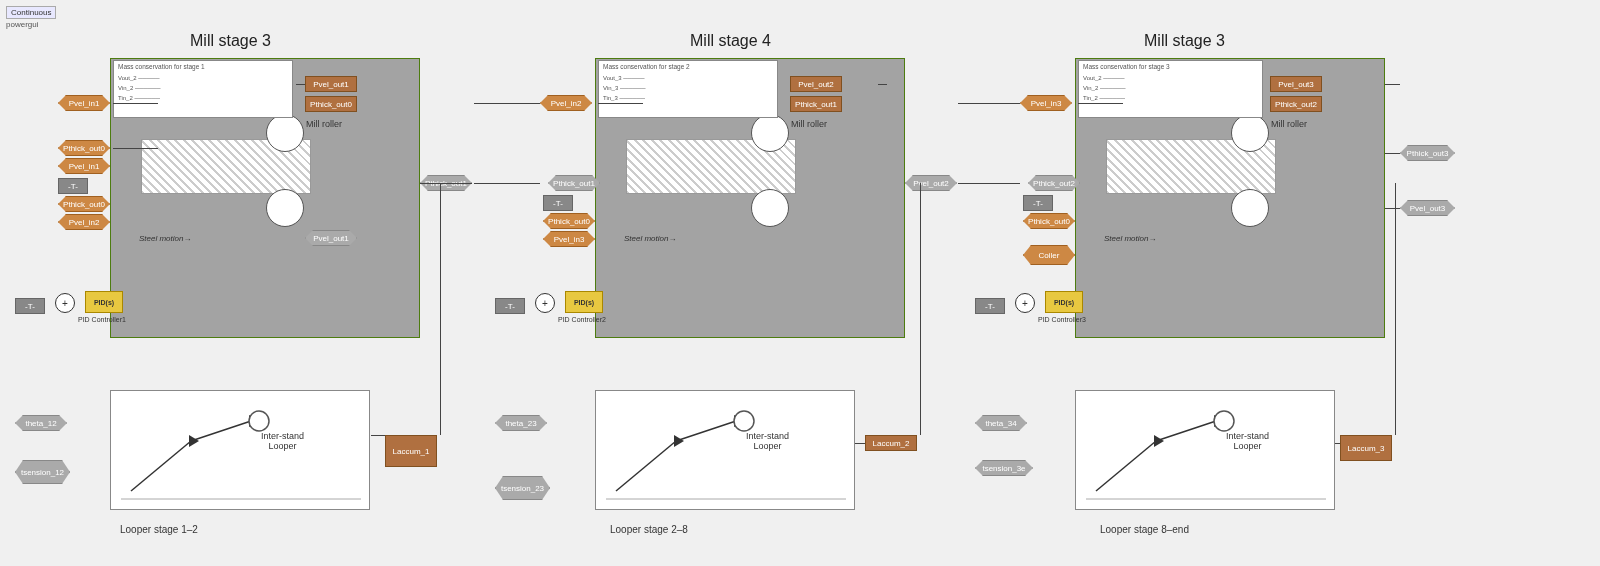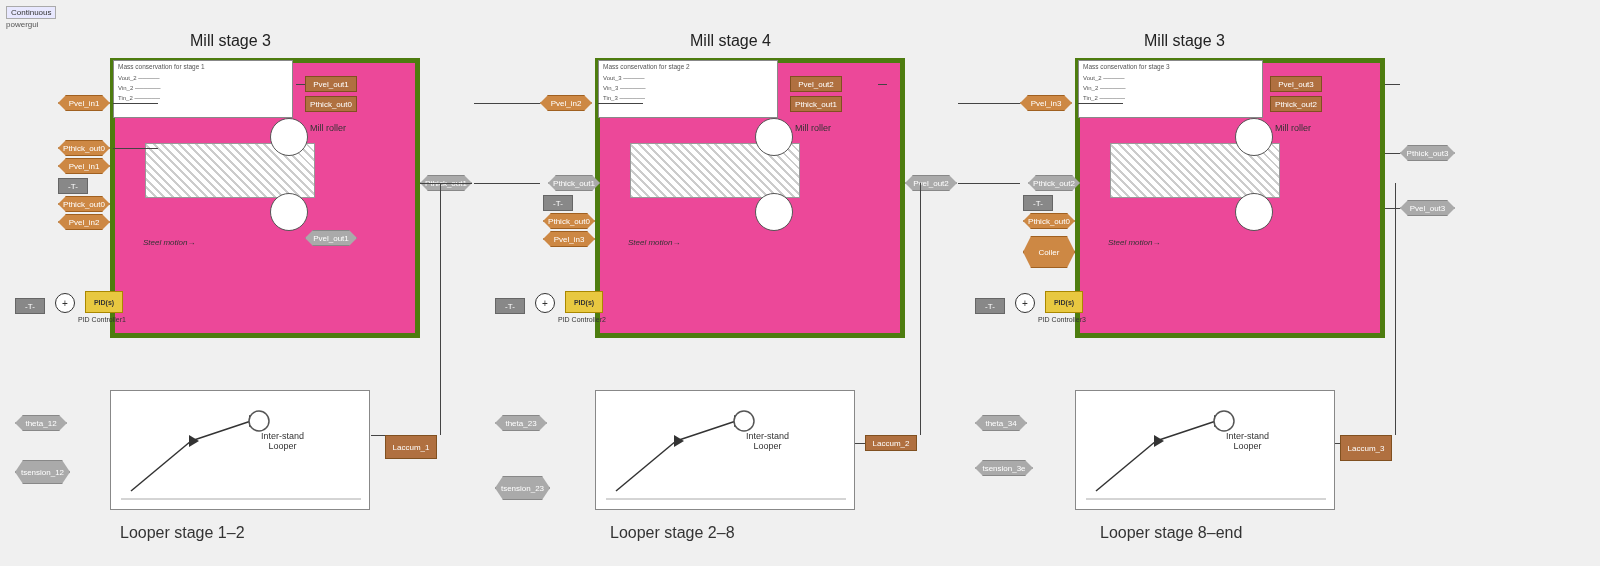--- a/index.html
+++ b/index.html
@@ -81,42 +81,42 @@
 
     .block-brown {
       background: #b07040;
       color: #fff;
       border: 1px solid #805020;
     }
 
     
     .mill-stage-box {
       position: absolute;
-      border: 5px solid #4d7c0f;
-      background: #ec4899;
+      border: 1px solid #4d7c0f;
+      background: #a3a3a3;
     }
 
     
     .mass-conservation-box {
       position: absolute;
       border: 1px solid #888;
       background: #fff;
       font-size: 7px;
     }
 
     
     .looper-box {
       position: absolute;
       border: 1px solid #888;
       background: #fff;
     }
 
     .looper-title {
       position: absolute;
-      font-size: 16px;
+      font-size: 10px;
       color: #333;
     }
 
     
     .hatched {
       background: repeating-linear-gradient(
         45deg,
         #ccc,
         #ccc 2px,
         #fff 2px,
@@ -254,21 +254,21 @@
 
   <div class="sum-junction" style="left:55px; top:293px; width:20px; height:20px;">+</div>
 
   <div class="pid-block" style="left:85px; top:291px; width:38px; height:22px;">PID(s)</div>
   <div class="small-label" style="left:78px; top:316px;">PID Controller1</div>
 
   <div class="block block-gray" style="left:15px; top:415px; width:52px; height:16px;">theta_12</div>
 
   <div class="block block-gray" style="left:15px; top:460px; width:55px; height:24px;">tsension_12</div>
 
-  <div class="block block-brown" style="left:385px; top:435px; width:52px; height:24px;">Laccum_1</div>
+  <div class="block block-brown" style="left:385px; top:435px; width:52px; height:32px;">Laccum_1</div>
 
   <div class="looper-box" style="left:110px; top:390px; width:260px; height:120px;">
 
     <svg width="260" height="120" style="position:absolute; left:0; top:0;">
 
       <line x1="20" y1="100" x2="80" y2="50" stroke="#333" stroke-width="1.5"></line>
       <line x1="80" y1="50" x2="140" y2="30" stroke="#333" stroke-width="1.5"></line>
 
       <polygon points="138,24 148,30 138,36" fill="#333"></polygon>
       <polygon points="78,44 88,50 78,56" fill="#333"></polygon>
@@ -365,21 +365,21 @@
 
   <div class="block block-brown" style="left:1270px; top:76px; width:52px; height:16px;">Pvel_out3</div>
   <div class="block block-brown" style="left:1270px; top:96px; width:52px; height:16px;">Pthick_out2</div>
 
   <div class="block block-gray" style="left:1400px; top:145px; width:55px; height:16px;">Pthick_out3</div>
   <div class="block block-gray" style="left:1400px; top:200px; width:55px; height:16px;">Pvel_out3</div>
 
   <div class="block block-dark-gray" style="left:1023px; top:195px; width:30px; height:16px; clip-path:none;">-T-</div>
   <div class="block block-orange" style="left:1023px; top:213px; width:52px; height:16px;">Pthick_out0</div>
 
-  <div class="block block-orange" style="left:1023px; top:236px; width:52px; height:32px;">Coiler</div>
+  <div class="block block-orange" style="left:1023px; top:245px; width:52px; height:20px;">Coiler</div>
 
   <div class="block block-dark-gray" style="left:975px; top:298px; width:30px; height:16px; clip-path:none;">-T-</div>
 
   <div class="sum-junction" style="left:1015px; top:293px; width:20px; height:20px;">+</div>
 
   <div class="pid-block" style="left:1045px; top:291px; width:38px; height:22px;">PID(s)</div>
   <div class="small-label" style="left:1038px; top:316px;">PID Controller3</div>
 
   <div class="block block-gray" style="left:975px; top:415px; width:52px; height:16px;">theta_34</div>
 

